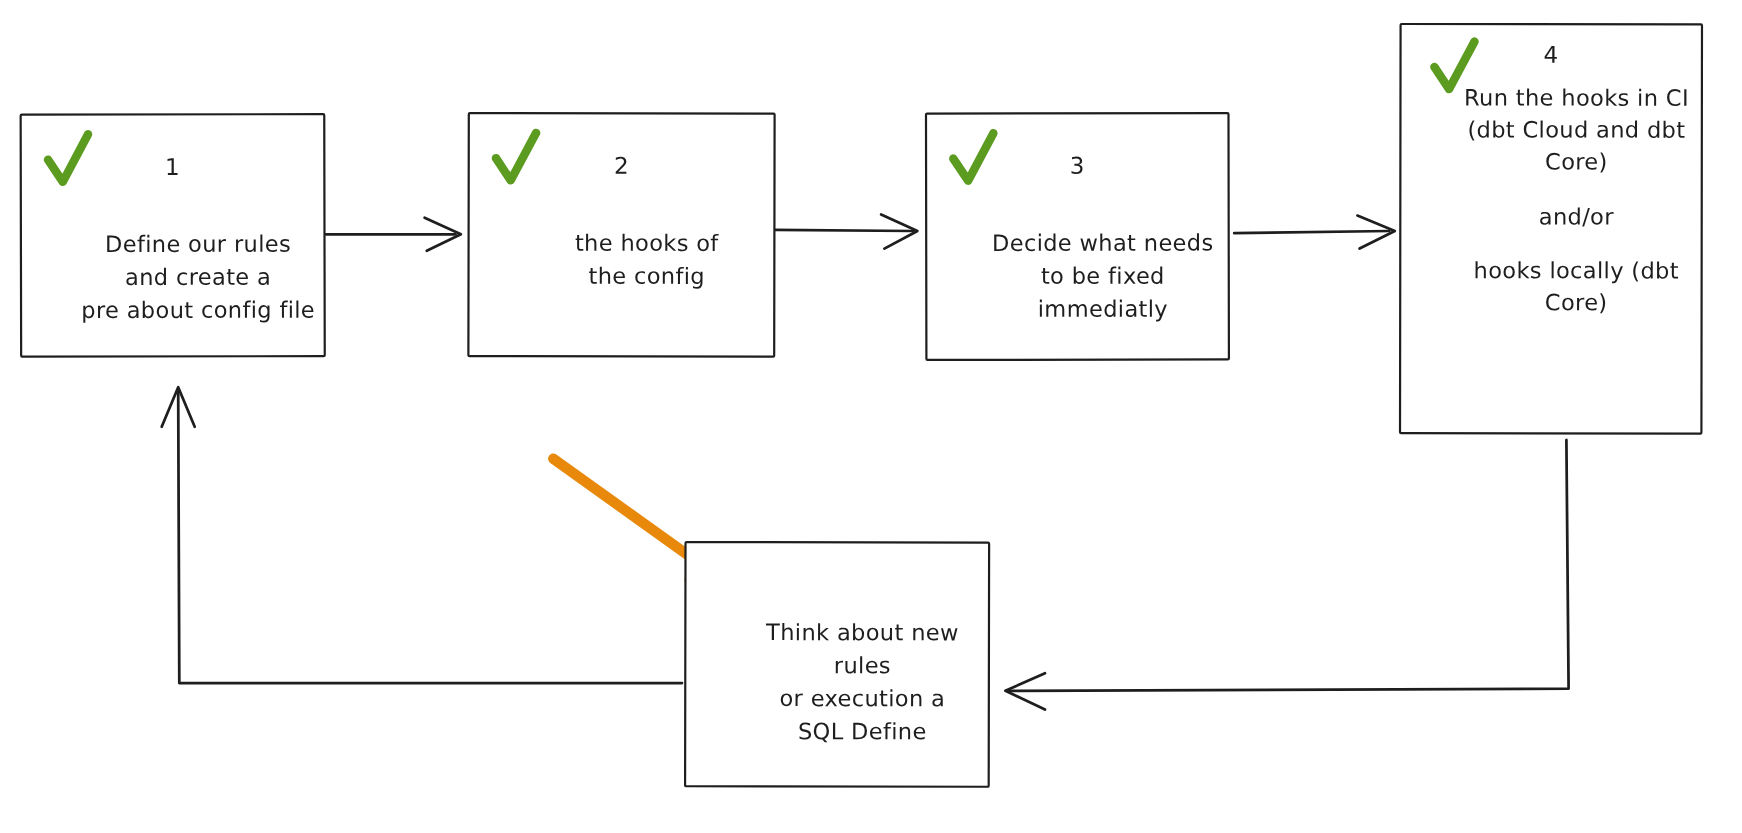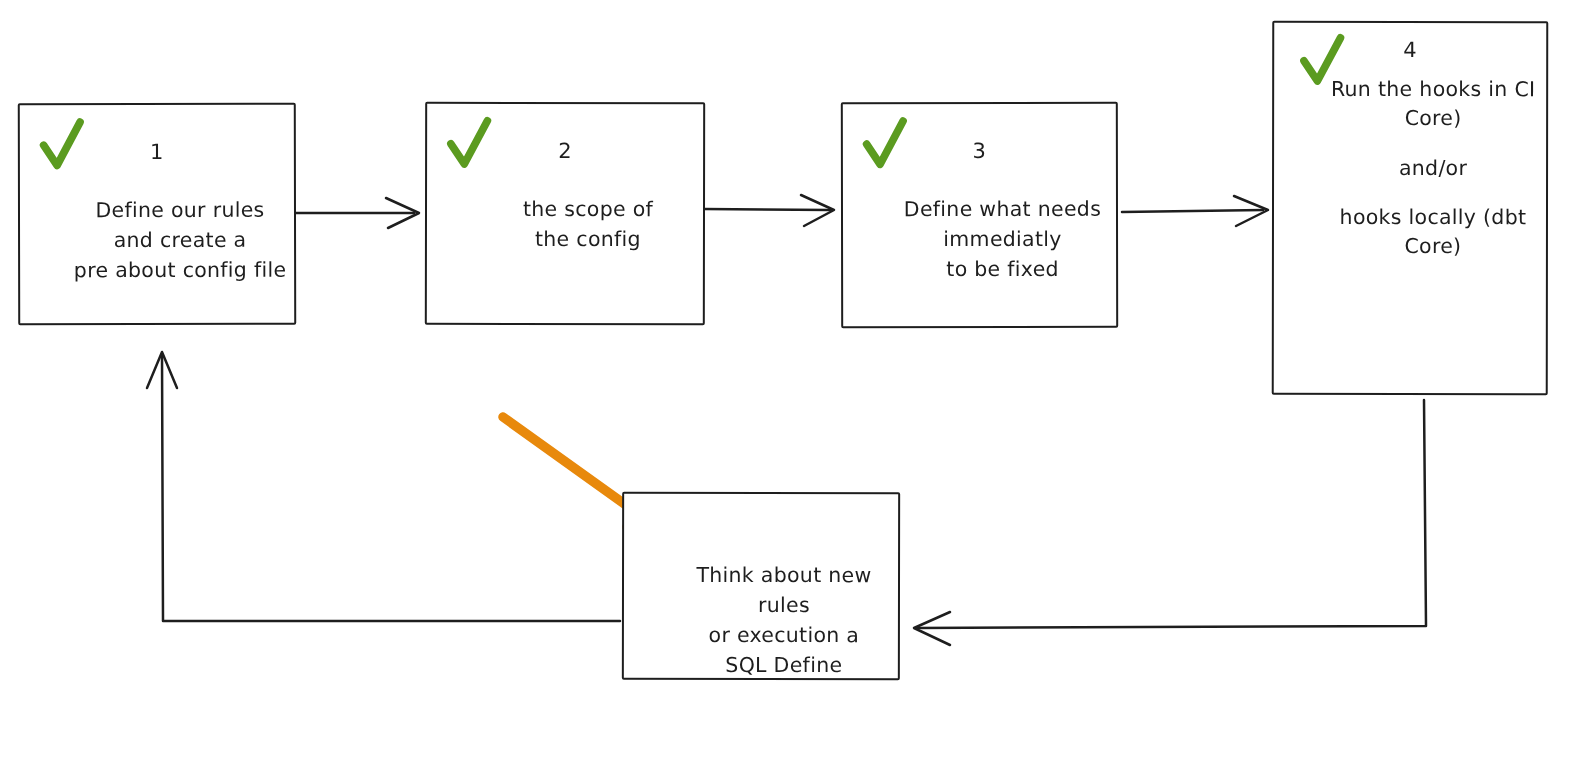--- a/index.html
+++ b/index.html
@@ -30,40 +30,40 @@
     border: 2.5px solid #1e1e1e;
     border-radius: 2px;
     background: #ffffff;
     box-sizing: border-box;
     text-align: center;
   }
   .b1 { left: 18px;   top: 103px; width: 278px; height: 222px; transform: rotate(-0.12deg); }
   .b2 { left: 425px;  top: 102px; width: 280px; height: 223px; transform: rotate( 0.10deg); }
   .b3 { left: 841px;  top: 102px; width: 277px; height: 226px; transform: rotate(-0.10deg); }
   .b4 { left: 1272px; top: 21px;  width: 276px; height: 374px; transform: rotate( 0.08deg); }
-  .b5 { left: 622px;  top: 492px; width: 278px; height: 188px; transform: rotate( 0.10deg); }
+  .b5 { left: 622px;  top: 492px; width: 278px; height: 224px; transform: rotate( 0.10deg); }
   .check {
     position: absolute;
     left: 18px;
     top: 10px;
     width: 48px;
     height: 58px;
   }
   .b4 .check { left: 24px; top: 8px; }
   .num {
     font-size: 21px;
     line-height: 30px;
     margin-top: 32px;
     letter-spacing: 0.5px;
   }
   .b4 .num { margin-top: 12px; }
   .lines {
     font-size: 20.5px;
     line-height: 30px;
-    margin-top: 28px;
+    margin-top: 40px;
     letter-spacing: 0.3px;
   }
   .b4 .lines { margin-top: 10px; line-height: 29px; }
   .b5 .lines { margin-top: 66px; }
   .line { min-height: 1em; padding-left: 46px; }
 </style>
 </head>
 <body>
 
 <div class="canvas">
@@ -104,44 +104,45 @@
       <div class="line">pre about config file</div>
     </div>
   </div>
 
   <div class="box b2">
     <svg class="check" viewBox="0 0 50 58" fill="none">
       <polyline points="6,30 20,51 44,6" stroke-width="8" stroke-linecap="round" stroke-linejoin="round" stroke="#5b9b20"></polyline>
     </svg>
     <div class="num">2</div>
     <div class="lines">
-      <div class="line">the scope of</div>
+      <div class="line">the hooks of</div>
       <div class="line">the config</div>
     </div>
   </div>
 
   <div class="box b3">
     <svg class="check" viewBox="0 0 50 58" fill="none">
       <polyline points="6,30 20,51 44,6" stroke-width="8" stroke-linecap="round" stroke-linejoin="round" stroke="#5b9b20"></polyline>
     </svg>
     <div class="num">3</div>
     <div class="lines">
-      <div class="line">Define what needs</div>
+      <div class="line">Decide what needs</div>
+      <div class="line">to be fixed</div>
       <div class="line">immediatly</div>
-      <div class="line">to be fixed</div>
     </div>
   </div>
 
   <div class="box b4">
     <svg class="check" viewBox="0 0 50 58" fill="none">
       <polyline points="6,30 20,51 44,6" stroke-width="8" stroke-linecap="round" stroke-linejoin="round" stroke="#5b9b20"></polyline>
     </svg>
     <div class="num">4</div>
     <div class="lines">
       <div class="line">Run the hooks in CI</div>
+      <div class="line">(dbt Cloud and dbt</div>
       <div class="line">Core)</div>
       <div class="line"></div>
       <div class="line">and/or</div>
       <div class="line"></div>
       <div class="line">hooks locally (dbt</div>
       <div class="line">Core)</div>
     </div>
   </div>
 
   <div class="box b5">

